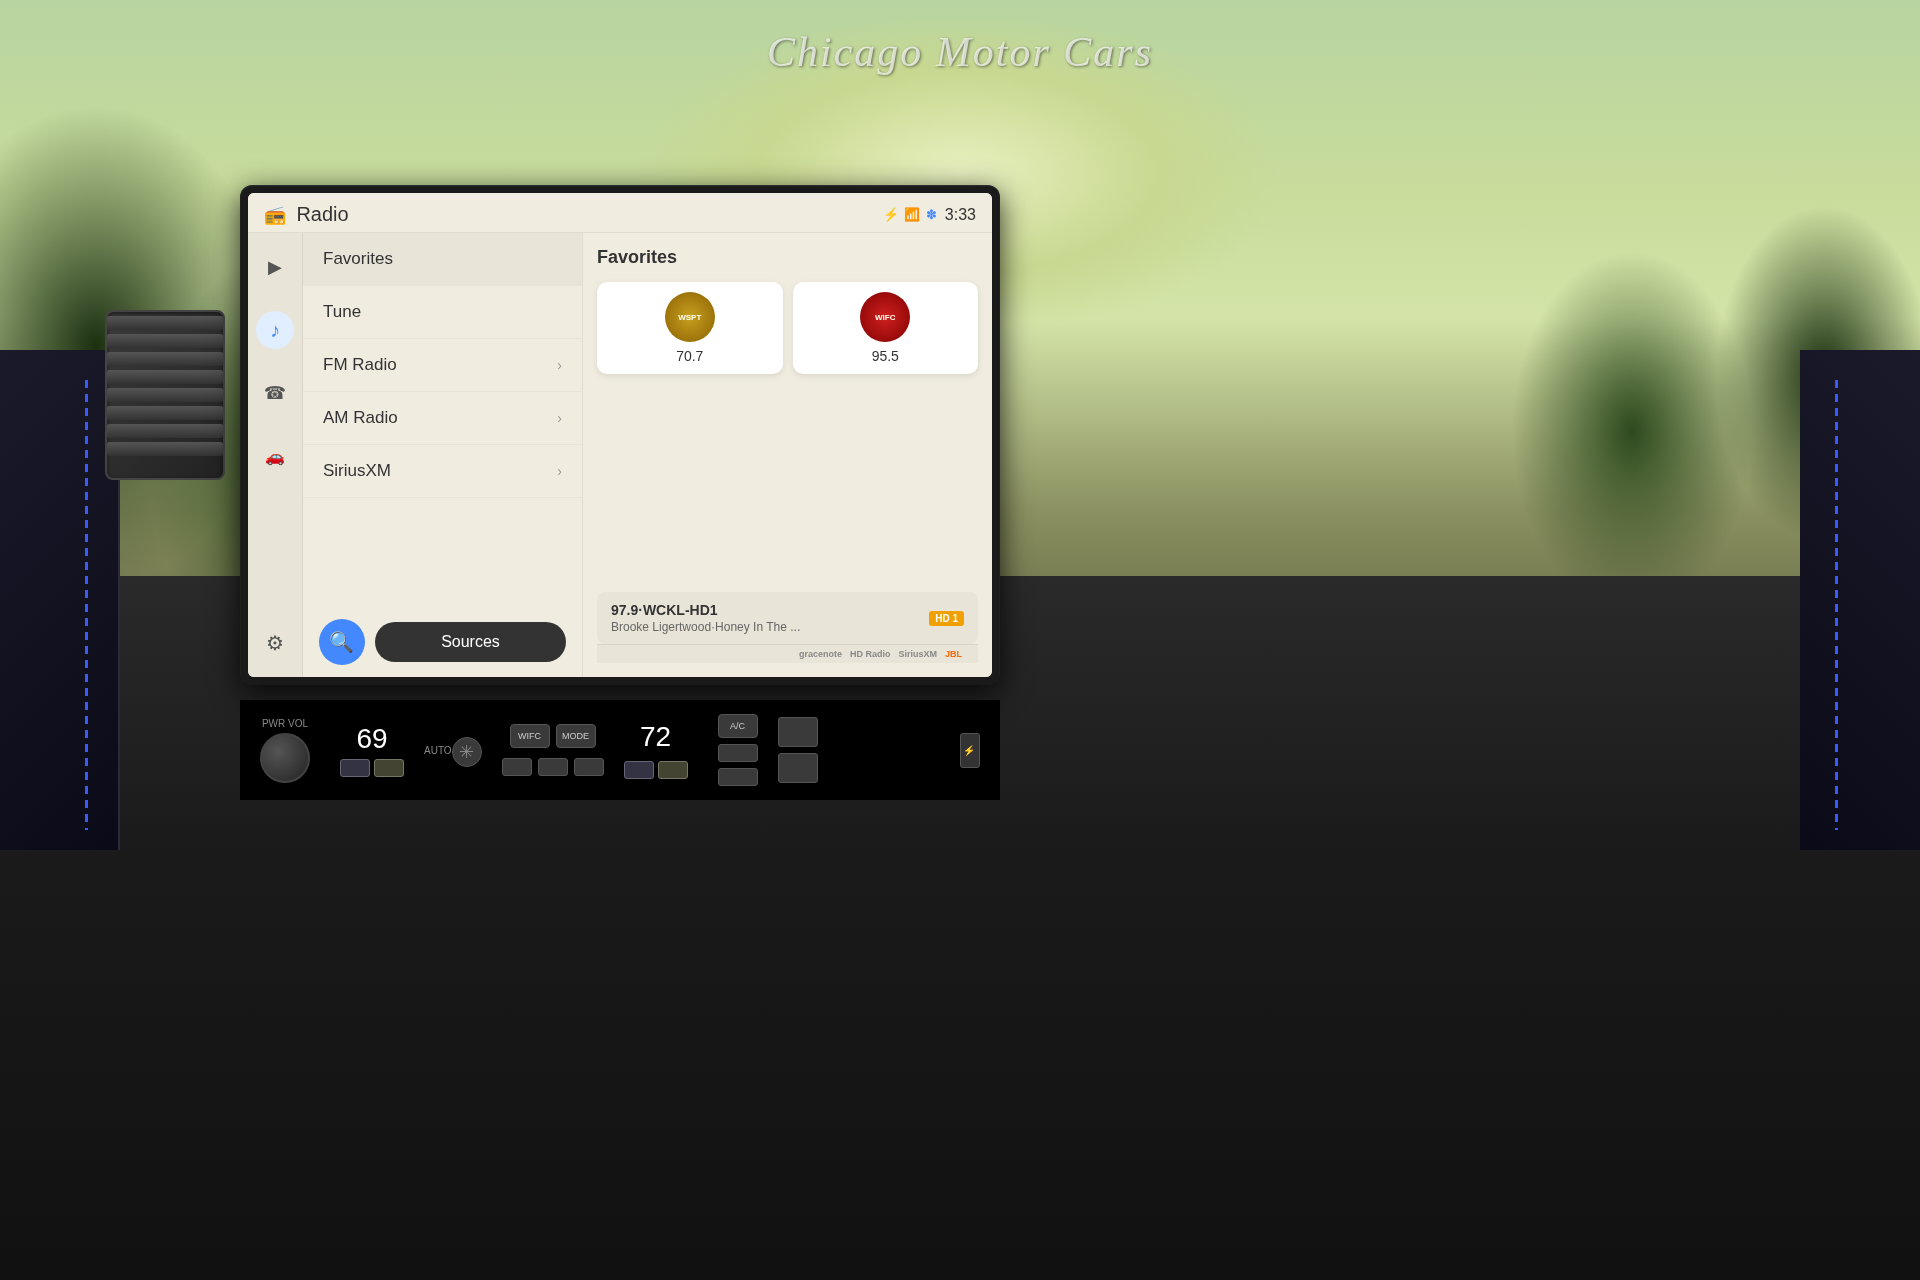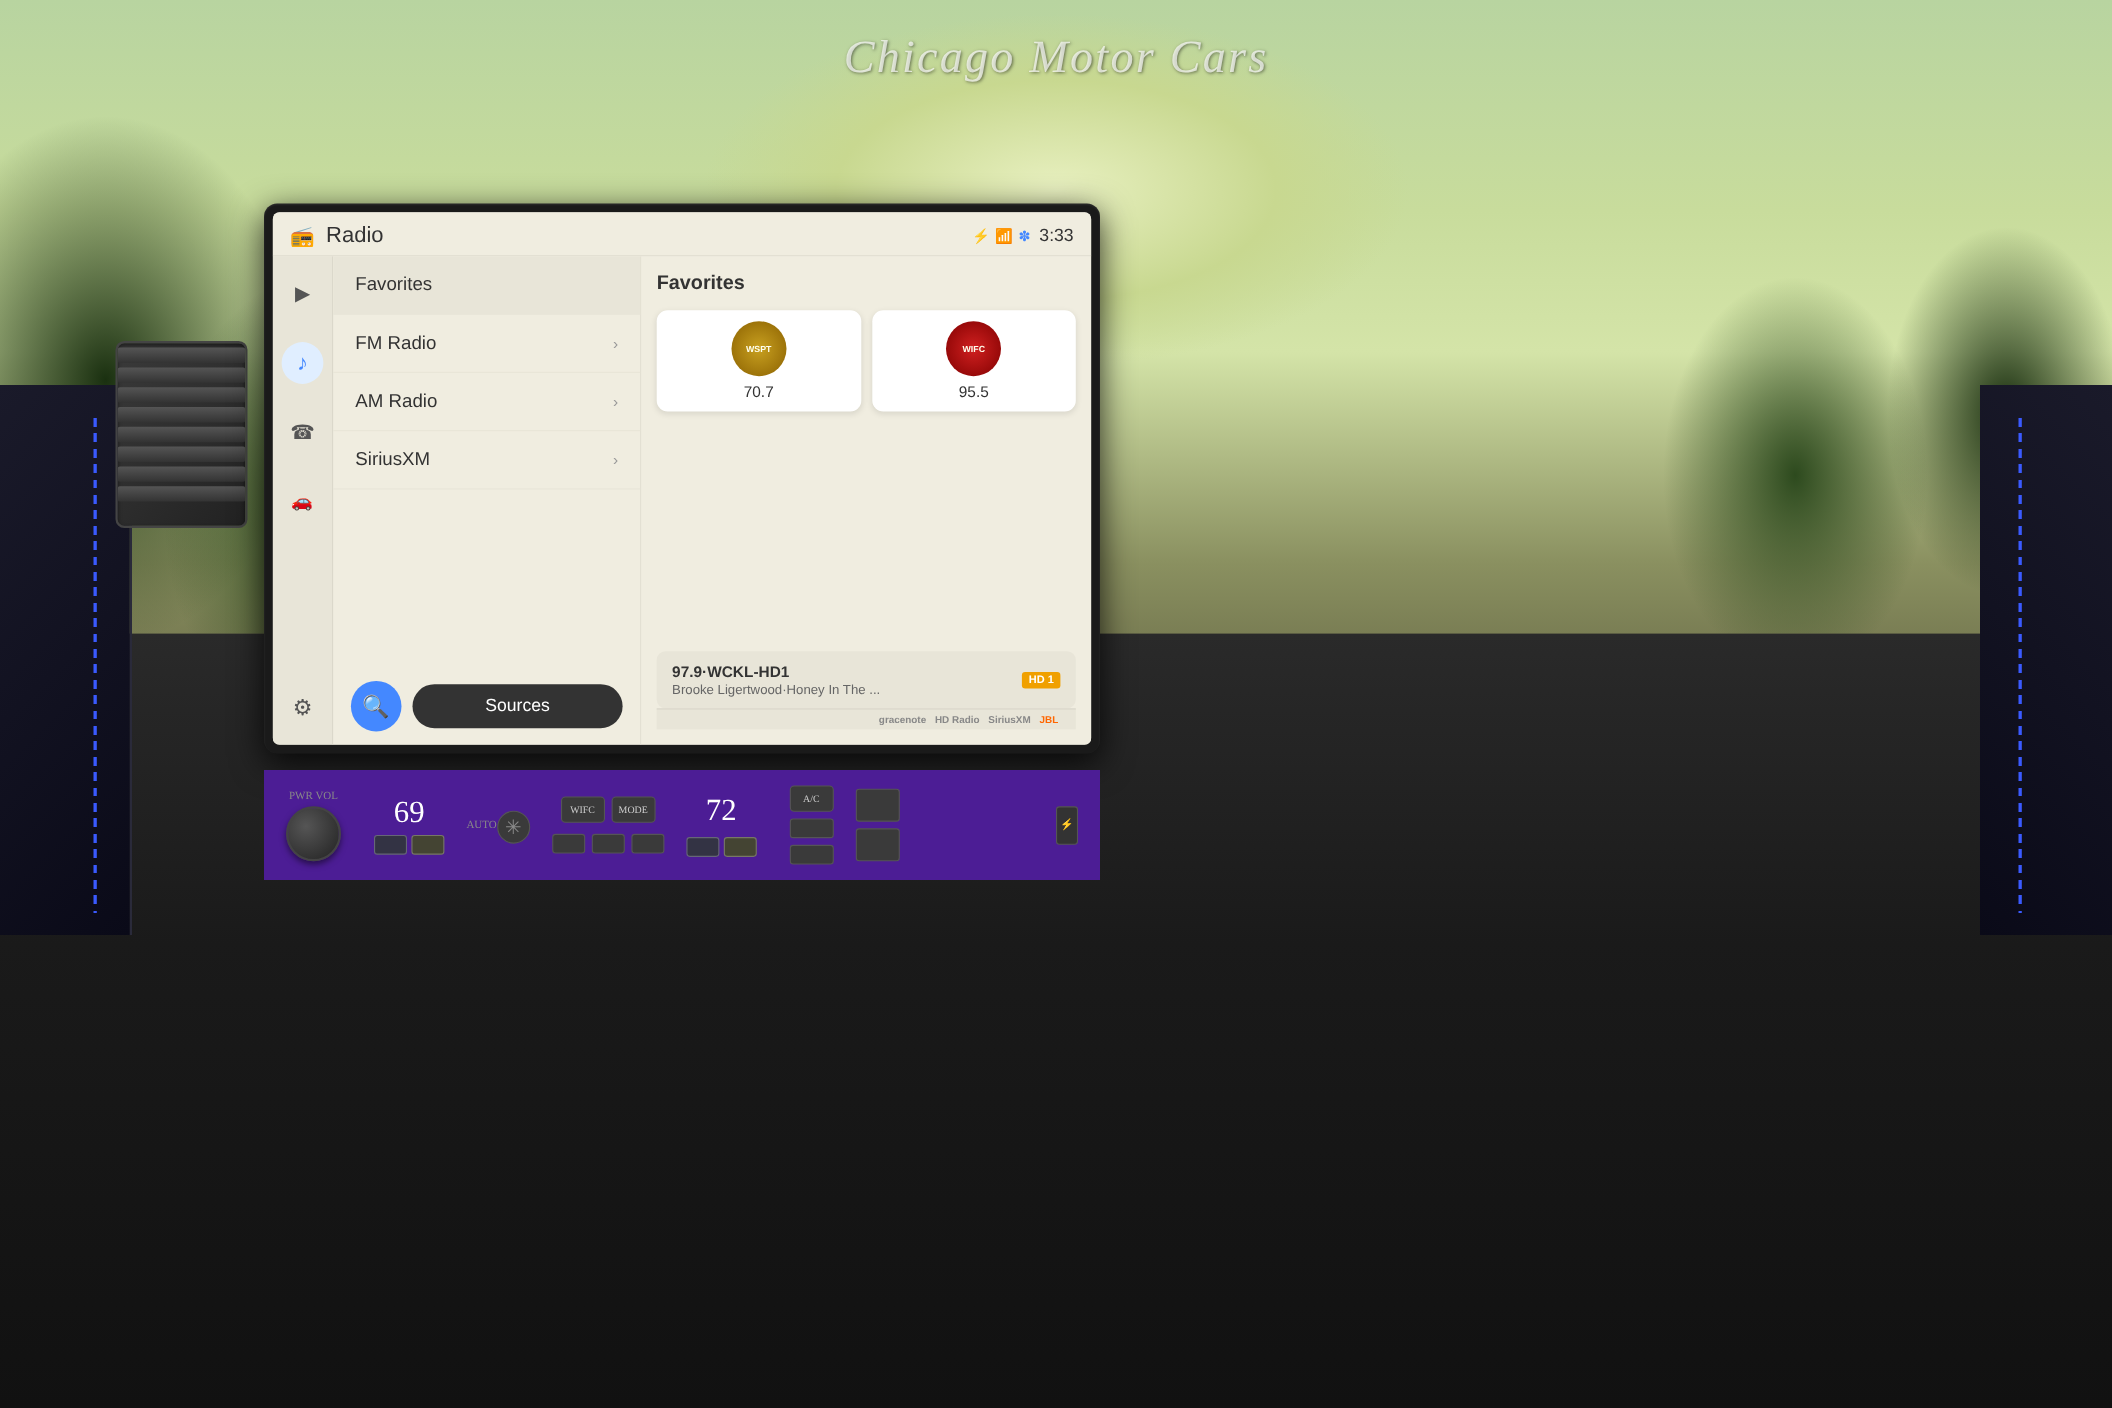--- a/index.html
+++ b/index.html
@@ -382,27 +382,26 @@
       font-weight: 600;
     }
 
     
     .climate-controls {
       position: absolute;
       left: 240px;
       top: 700px;
       width: 760px;
       height: 100px;
-      background: #4c1d95;
+      background: #000000;
       z-index: 6;
       display: flex;
       align-items: center;
       padding: 0 20px;
       gap: 10px;
-      font-family: Liberation Serif, serif;
     }
     .pwr-vol-label {
       font-size: 10px;
       color: #888;
       text-align: center;
     }
     .knob {
       width: 50px;
       height: 50px;
       border-radius: 50%;
@@ -537,20 +536,23 @@
           <span class="icon-char" style="font-size:16px;">🚗</span>
         </div>
         <div class="sidebar-icon" style="margin-top:auto;">
           <span class="icon-char" style="font-size:20px;">⚙</span>
         </div>
       </div>
 
       <div class="screen-menu">
         <div class="menu-item active">
           <span>Favorites</span>
+        </div>
+        <div class="menu-item">
+          <span>Tune</span>
         </div>
         <div class="menu-item">
           <span>FM Radio</span>
           <span class="chevron">›</span>
         </div>
         <div class="menu-item">
           <span>AM Radio</span>
           <span class="chevron">›</span>
         </div>
         <div class="menu-item">

